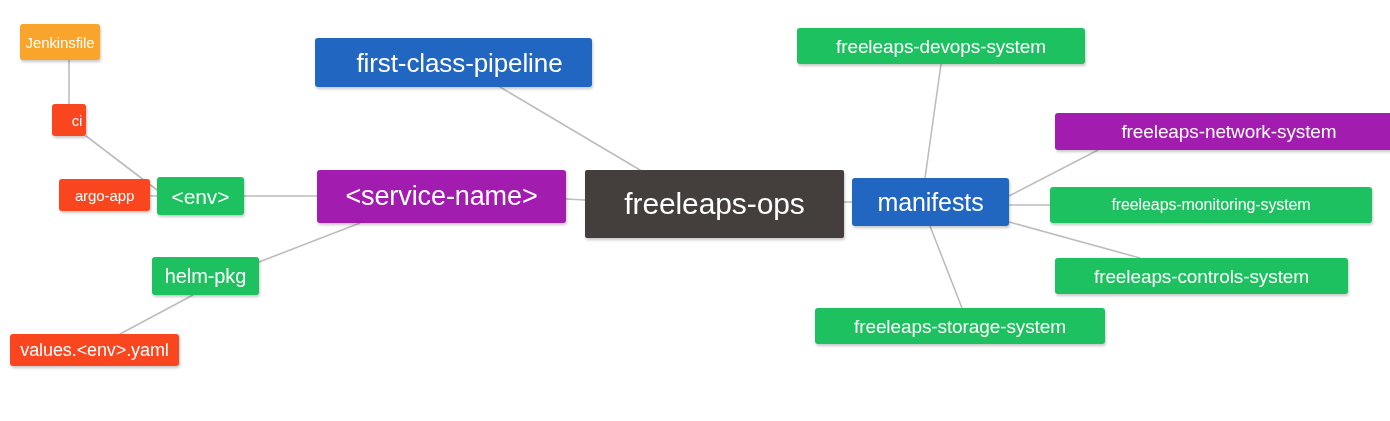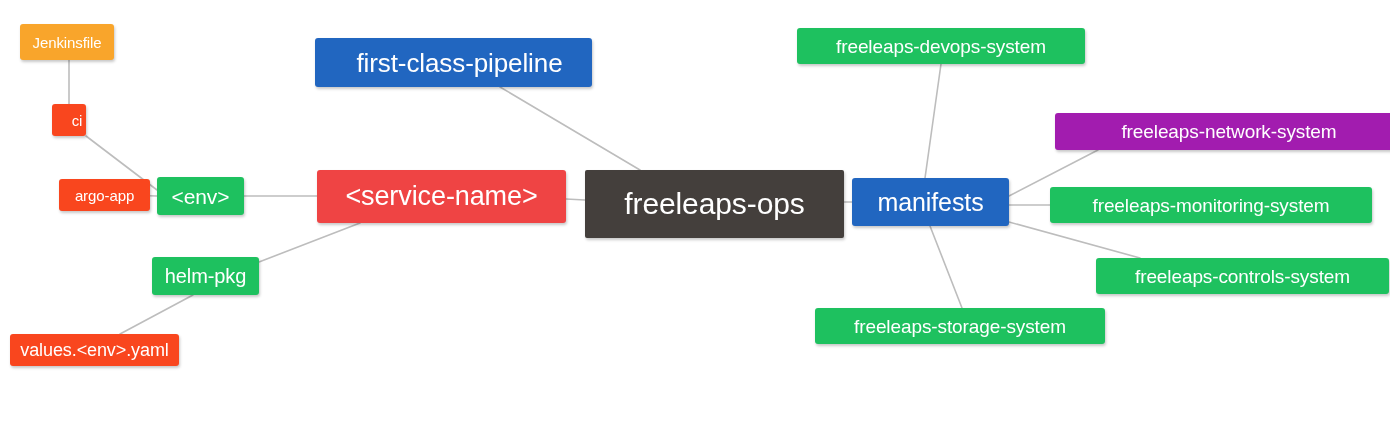--- a/index.html
+++ b/index.html
@@ -58,29 +58,29 @@
       <line x1="500" y1="87" x2="640" y2="170" stroke="#bdbdbd" stroke-width="1.6" stroke-linecap="round"></line>
       <line x1="566" y1="199" x2="585" y2="200" stroke="#bdbdbd" stroke-width="1.6" stroke-linecap="round"></line>
       <line x1="844" y1="202" x2="852" y2="202" stroke="#bdbdbd" stroke-width="1.6" stroke-linecap="round"></line>
       <line x1="925" y1="178" x2="941" y2="64" stroke="#bdbdbd" stroke-width="1.6" stroke-linecap="round"></line>
       <line x1="1009" y1="196" x2="1098" y2="150" stroke="#bdbdbd" stroke-width="1.6" stroke-linecap="round"></line>
       <line x1="1009" y1="205" x2="1050" y2="205" stroke="#bdbdbd" stroke-width="1.6" stroke-linecap="round"></line>
       <line x1="1009" y1="222" x2="1140" y2="258" stroke="#bdbdbd" stroke-width="1.6" stroke-linecap="round"></line>
       <line x1="930" y1="226" x2="962" y2="308" stroke="#bdbdbd" stroke-width="1.6" stroke-linecap="round"></line>
     </svg>
   <div id="node-layer">
-      <div class="node" style="left: 20px; top: 24px; width: 94px; height: 36px; background: rgb(249, 165, 43); font-size: 15px;">Jenkinsfile</div>
+      <div class="node" style="left: 20px; top: 24px; width: 80px; height: 36px; background: rgb(249, 165, 43); font-size: 15px;">Jenkinsfile</div>
       <div class="node" style="left: 52px; top: 104px; width: 34px; height: 32px; background: rgb(249, 70, 30); font-size: 15px; padding-left: 16px;">ci</div>
       <div class="node" style="left: 33px; top: 179px; width: 91px; height: 32px; background: rgb(249, 70, 30); font-size: 15px; margin-left: 26px;">argo-app</div>
       <div class="node" style="left: 157px; top: 177px; width: 87px; height: 38px; background: rgb(30, 193, 95); font-size: 21px;">&lt;env&gt;</div>
       <div class="node" style="left: 152px; top: 257px; width: 107px; height: 38px; background: rgb(30, 193, 95); font-size: 20px;">helm-pkg</div>
       <div class="node" style="left: 10px; top: 334px; width: 169px; height: 32px; background: rgb(249, 70, 30); font-size: 18px;">values.&lt;env&gt;.yaml</div>
       <div class="node" style="left: 315px; top: 38px; width: 277px; height: 49px; background: rgb(33, 102, 192); font-size: 26px; padding-left: 12px;">first-class-pipeline</div>
-      <div class="node" style="left: 317px; top: 170px; width: 249px; height: 53px; background: #ef4444; font-size: 27px;">&lt;service-name&gt;</div>
+      <div class="node" style="left: 317px; top: 170px; width: 249px; height: 53px; background: #a21caf; font-size: 27px;">&lt;service-name&gt;</div>
       <div class="node root" style="left: 585px; top: 170px; width: 259px; height: 68px; background: rgb(68, 63, 60); font-size: 30px;">freeleaps-ops</div>
       <div class="node" style="left: 852px; top: 178px; width: 157px; height: 48px; background: rgb(33, 102, 192); font-size: 25px;">manifests</div>
       <div class="node" style="left: 797px; top: 28px; width: 288px; height: 36px; background: rgb(30, 193, 95); font-size: 19px;">freeleaps-devops-system</div>
       <div class="node" style="left: 1055px; top: 113px; width: 348px; height: 37px; background: #a21caf; font-size: 19px;">freeleaps-network-system</div>
-      <div class="node" style="left: 1050px; top: 187px; width: 322px; height: 36px; background: rgb(30, 193, 95); font-size: 19px; text-align: center;">freeleaps-monitoring-system</div>
-      <div class="node" style="left: 1055px; top: 258px; width: 293px; height: 36px; background: rgb(30, 193, 95); font-size: 19px; margin-left: 41px;">freeleaps-controls-system</div>
+      <div class="node" style="left: 1050px; top: 187px; width: 322px; height: 36px; background: rgb(30, 193, 95); font-size: 16px; text-align: center;">freeleaps-monitoring-system</div>
+      <div class="node" style="left: 1055px; top: 258px; width: 293px; height: 36px; background: rgb(30, 193, 95); font-size: 19px;">freeleaps-controls-system</div>
       <div class="node" style="left: 815px; top: 308px; width: 290px; height: 36px; background: rgb(30, 193, 95); font-size: 19px;">freeleaps-storage-system</div>
     </div>
 </div>
 
 </body></html>

